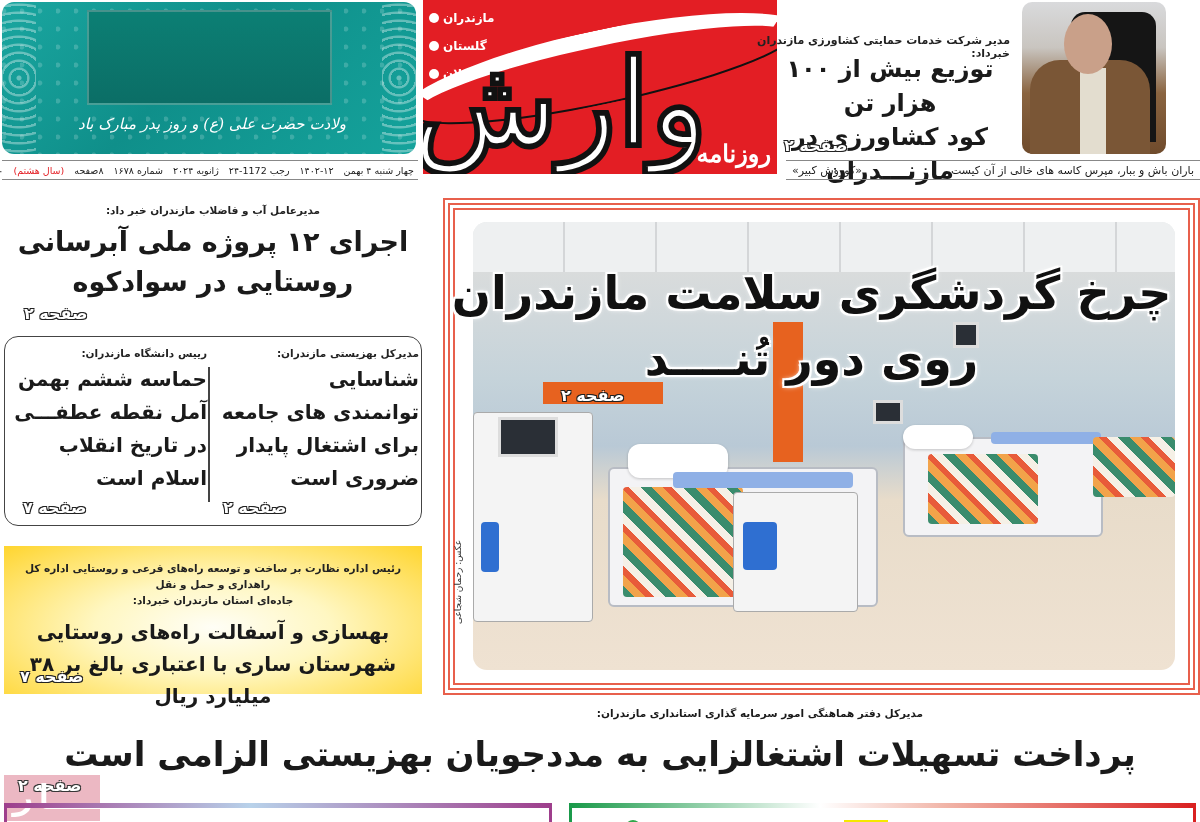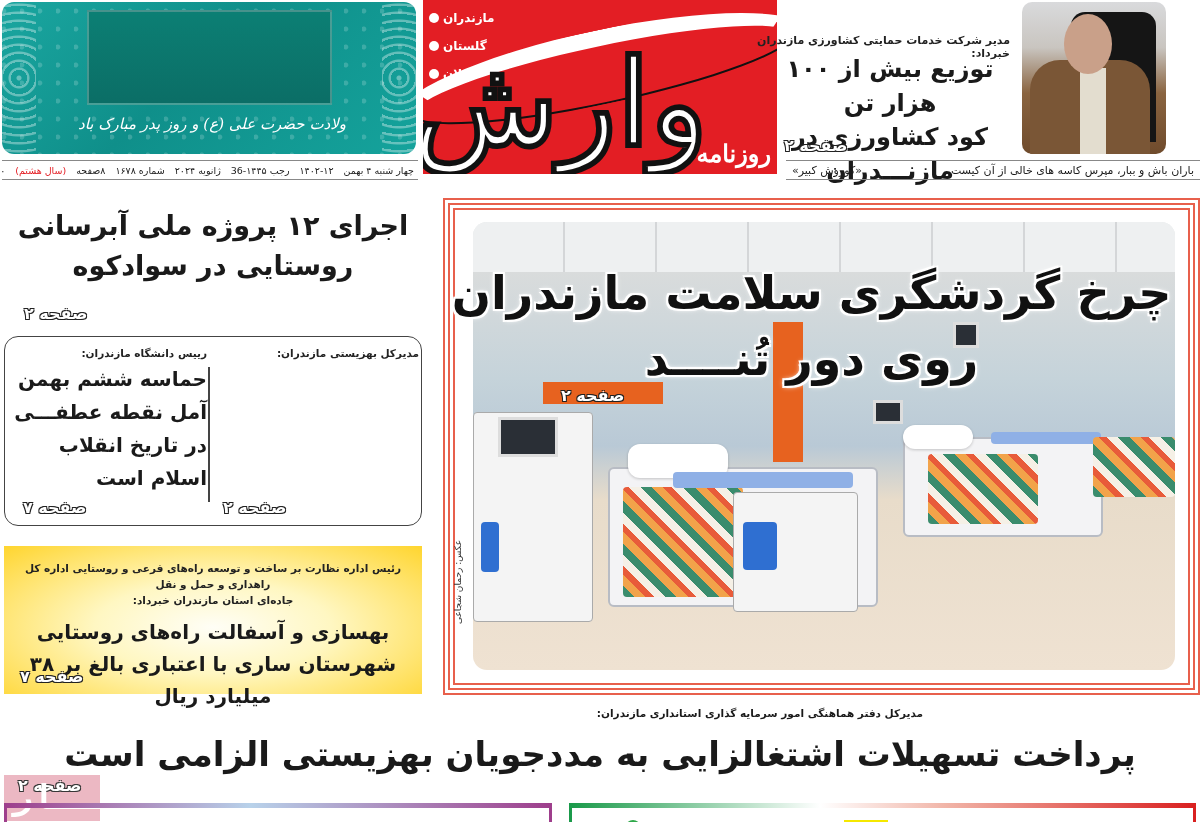--- a/index.html
+++ b/index.html
@@ -228,39 +228,46 @@
 </div>
 
 <div class="abs quote-bar">
   <span>باران باش و ببار، مپرس کاسه های خالی از آن کیست</span>
   <span>«کوروش کبیر»</span>
 </div>
 
 <div class="abs date-bar">
   <span>چهار شنبه ۴ بهمن</span>
   <span>۱۴۰۲-۱۲</span>
-  <span>رجب ۱۴۴۵-36</span>
+  <span>رجب 1172-۲۴</span>
   <span>ژانویه ۲۰۲۴</span>
   <span>شماره ۱۶۷۸</span>
   <span>۸صفحه</span>
   <span class="red">(سال هشتم)</span>
   <span>۳۰۰۰ تومان</span>
 </div>
 
 <div class="abs story1">
+  <div class="kick">مدیرعامل آب و فاضلاب مازندران خبر داد:</div>
   <div class="head">
     <div>اجرای ۱۲ پروژه ملی آبرسانی</div>
     <div>روستایی در سوادکوه</div>
   </div>
   <div class="page-ref">صفحه ۲</div>
 </div>
 
 <div class="abs box2">
   <div class="col right">
     <div class="kick">مدیرکل بهزیستی مازندران:</div>
+    <div class="head">
+      <div>شناسایی</div>
+      <div>توانمندی های جامعه</div>
+      <div>برای اشتغال پایدار</div>
+      <div>ضروری است</div>
+    </div>
   </div>
   <div class="divider"></div>
   <div class="col left">
     <div class="kick">رییس دانشگاه مازندران:</div>
     <div class="head">
       <div>حماسه ششم بهمن</div>
       <div>آمل نقطه عطفـــی</div>
       <div>در تاریخ انقلاب</div>
       <div>اسلام است</div>
     </div>

